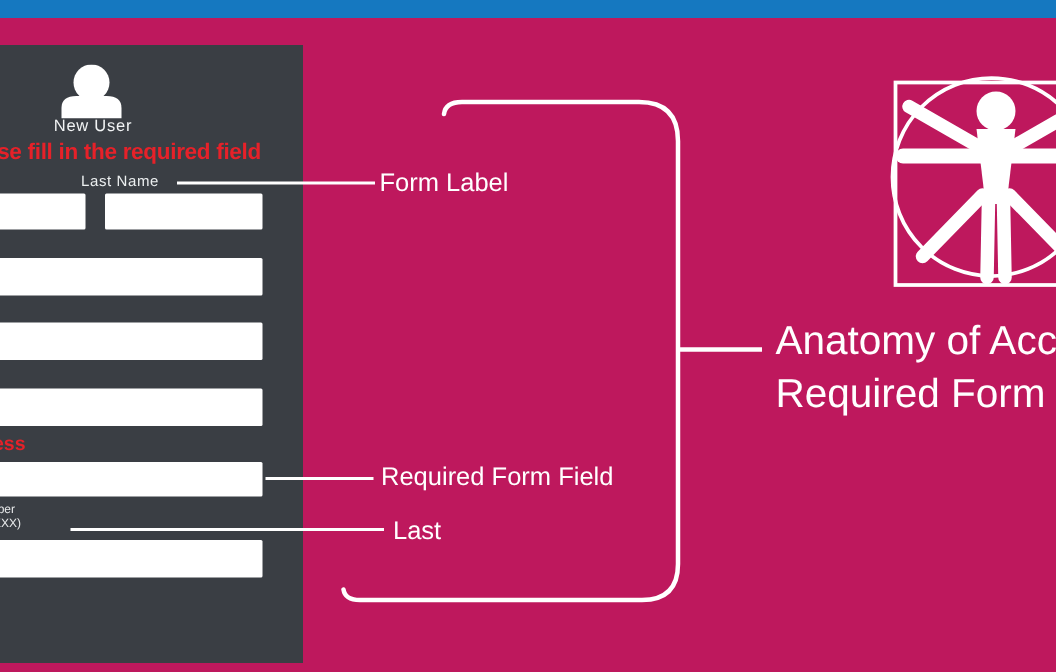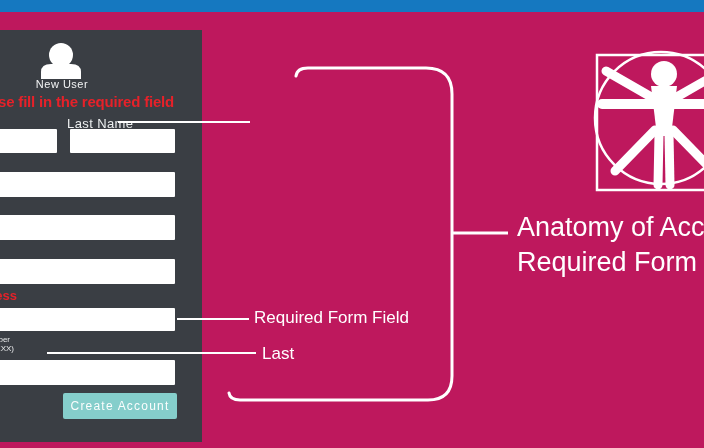--- a/index.html
+++ b/index.html
@@ -19,21 +19,21 @@
   .user-icon{left:91px;top:13px;width:44px;height:36px;}
   .form-heading{
     left:64px;top:48px;width:100px;text-align:center;
     font-size:11px;letter-spacing:.5px;color:#f2f4f5;white-space:nowrap;
   }
   .error-msg{
     top:63px;right:28px;white-space:nowrap;
     font-size:15px;font-weight:600;letter-spacing:-.2px;color:#e62129;
   }
   .mini-label{
-    left:119px;top:86px;font-size:13px;letter-spacing:.4px;color:#eceff0;white-space:nowrap;
+    left:106px;top:86px;font-size:10px;letter-spacing:.4px;color:#eceff0;white-space:nowrap;
   }
   .field{
     background:#fff;border:none;border-radius:1px;height:24px;box-sizing:border-box;
     padding:0 4px;outline:none;font-size:12px;color:#333;
   }
   .f-a{left:14px;top:99px;width:95px;}
   .f-b{left:122px;top:99px;width:105px;}
   .f-c{left:14px;top:142px;width:213px;height:25px;}
   .f-d{left:14px;top:185px;width:213px;height:25px;}
   .f-e{left:14px;top:229px;width:213px;height:25px;}
@@ -96,27 +96,27 @@
 
     <div class="addr-label">Email Address</div>
 
     <input class="field f-req" style="">
 
     <div class="phone-label">Phone Number</div>
     <div class="phone-hint">(XXX-XXX-XXXX)</div>
 
     <input class="field f-g" style="">
 
-    <button class="submit-btn">Create Account</button>
   </div>
 
   <div class="cline l-formlabel"></div>
   <div class="cline l-required"></div>
   <div class="cline l-hint"></div>
 
+  <div class="annot a-formlabel">Form Label</div>
   <div class="annot a-required">Required Form Field</div>
   <div class="annot a-hint">Last</div>
 
   <svg class="bracket-svg" viewBox="0 0 704 448">
     <path d="M 296 64 Q 297 56 308 56 L 426 56 Q 452 56 452 82 L 452 338 Q 452 364 428 364 L 452 364 L 452 338" fill="none" stroke="none"></path>
     <path d="M 296 64 Q 297 56 308 56 L 426 56 Q 452 56 452 82 L 452 364 Q 452 388 428 388 L 240 388 Q 230 388 229 381" fill="none" stroke="#ffffff" stroke-width="3" stroke-linecap="round"></path>
     <line x1="452" y1="221" x2="508" y2="221" stroke="#ffffff" stroke-width="3"></line>
   </svg>
 
   <div class="main-title">

